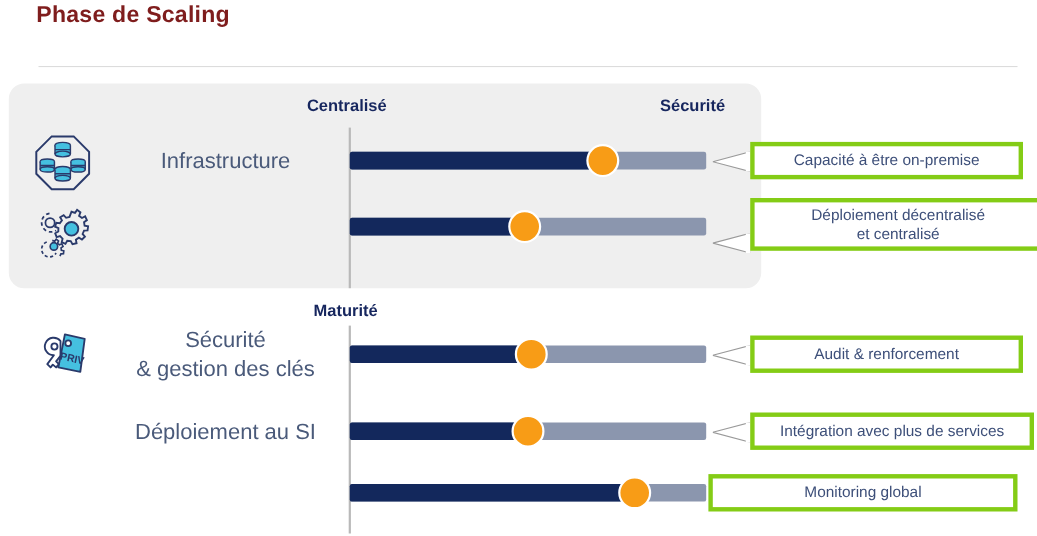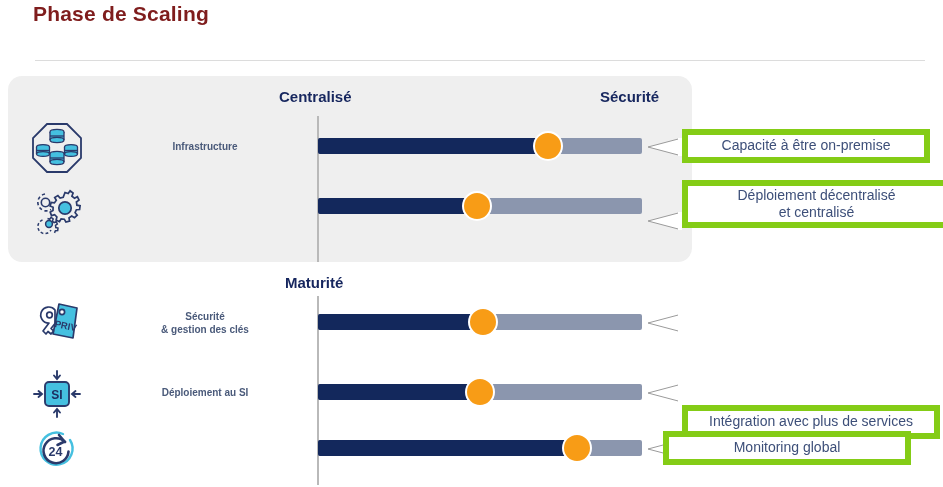--- a/index.html
+++ b/index.html
@@ -95,26 +95,25 @@
   .row-label {
     position: absolute;
     left: 110px;
     top: 0;
     width: 190px;
     height: 58px;
     display: flex;
     flex-direction: column;
     align-items: center;
     justify-content: center;
-    font-size: 10px;
+    font-size: 20px;
     color: #4a5a7a;
     line-height: 1.35;
     text-align: center;
     white-space: pre-line;
-    font-weight: bold;
   }
 
   
   .slider {
     position: absolute;
     left: 318px;
     top: 20px;
     width: 324px;
     height: 16px;
   }
@@ -142,21 +141,21 @@
     border: 2.5px solid #ffffff;
     border-radius: 50%;
   }
 
   
   .callout {
     position: absolute;
     top: 11px;
     height: 34px;
     background: #ffffff;
-    border: 6px solid #84cc16;
+    border: 4px solid #84cc16;
     display: flex;
     align-items: center;
     justify-content: center;
     padding: 0 10px;
     font-size: 14px;
     color: #3d4f79;
     line-height: 1.25;
     text-align: center;
     white-space: pre-line;
   }
@@ -289,70 +288,47 @@
 &amp; gestion des clés</div>
   <div class="slider">
     <div class="slider-track"></div>
     <div class="slider-fill" style="width: 51%;"></div>
     <div class="slider-knob" style="left: 51%;"></div>
   </div>
   <svg class="callout-tail" viewBox="0 0 34 18">
     <polygon points="0,9 34,0 34,18" fill="#ffffff" stroke="#9a9a9a" stroke-width="1"></polygon>
     <rect x="30" y="0" width="6" height="18" fill="#ffffff" stroke="none"></rect>
   </svg>
+  <div class="callout" style="left: 682px; width: 248px;">
+    <span>Audit &amp; renforcement</span>
+  </div>
 </div>
 
 <div class="row" data-row="3">
-  <div class="icon-cell">
-    <svg width="56" height="56" viewBox="0 0 56 56">
-      <rect x="16" y="16" width="24" height="24" rx="4" fill="#45c0e0" stroke="#2a3a6b" stroke-width="1.9"></rect>
-      <text x="28" y="32.5" font-family="Liberation Sans, sans-serif" font-size="12" font-weight="bold" fill="#1d2d60" text-anchor="middle">SI</text>
-      <g stroke="#2a3a6b" stroke-width="1.9" fill="none" stroke-linecap="round">
-        <line x1="28" y1="5" x2="28" y2="12"></line>
-          <polyline points="25,9.5 28,13 31,9.5"></polyline>
-        <line x1="28" y1="51" x2="28" y2="44"></line>
-          <polyline points="25,46.5 28,43 31,46.5"></polyline>
-        <line x1="5" y1="28" x2="12" y2="28"></line>
-          <polyline points="9.5,25 13,28 9.5,31"></polyline>
-        <line x1="51" y1="28" x2="44" y2="28"></line>
-          <polyline points="46.5,25 43,28 46.5,31"></polyline>
-      </g>
-    </svg>
-  </div>
   <div class="row-label">Déploiement au SI</div>
   <div class="slider">
     <div class="slider-track"></div>
     <div class="slider-fill" style="width: 50%;"></div>
     <div class="slider-knob" style="left: 50%;"></div>
   </div>
   <svg class="callout-tail" viewBox="0 0 34 18">
     <polygon points="0,9 34,0 34,18" fill="#ffffff" stroke="#9a9a9a" stroke-width="1"></polygon>
     <rect x="30" y="0" width="6" height="18" fill="#ffffff" stroke="none"></rect>
   </svg>
-  <div class="callout" style="left: 682px; width: 258px; margin-top: 30px;">
+  <div class="callout" style="left: 682px; width: 258px;">
     <span>Intégration avec plus de services</span>
   </div>
 </div>
 
 <div class="row" data-row="4">
-  <div class="icon-cell">
-    <svg width="56" height="56" viewBox="0 0 56 56">
-      <g fill="none" stroke-linecap="round">
-        <path d="M41 18 a16 16 0 1 1 -7-6" stroke="#45c0e0" stroke-width="2.4"></path>
-        <path d="M36 20 a12.5 12.5 0 1 0 3.5 9.5" stroke="#2a3a6b" stroke-width="2.6"></path>
-        <polyline points="30,13 35.5,19.5 28.5,23" stroke="#2a3a6b" stroke-width="2.6"></polyline>
-      </g>
-      <text x="26.5" y="34" font-family="Liberation Sans, sans-serif" font-size="12.5" font-weight="bold" fill="#2a3a6b" text-anchor="middle">24</text>
-    </svg>
-  </div>
   <div class="slider">
     <div class="slider-track"></div>
     <div class="slider-fill" style="width: 80%;"></div>
     <div class="slider-knob" style="left: 80%;"></div>
   </div>
   <svg class="callout-tail" viewBox="0 0 34 18">
     <polygon points="0,9 34,0 34,18" fill="#ffffff" stroke="#9a9a9a" stroke-width="1"></polygon>
     <rect x="30" y="0" width="6" height="18" fill="#ffffff" stroke="none"></rect>
   </svg>
-  <div class="callout" style="left: 663px; width: 248px; text-align: center;">
+  <div class="callout" style="left: 644px; width: 281px; text-align: center;">
     <span>Monitoring global</span>
   </div>
 </div>
 
 </body></html>

